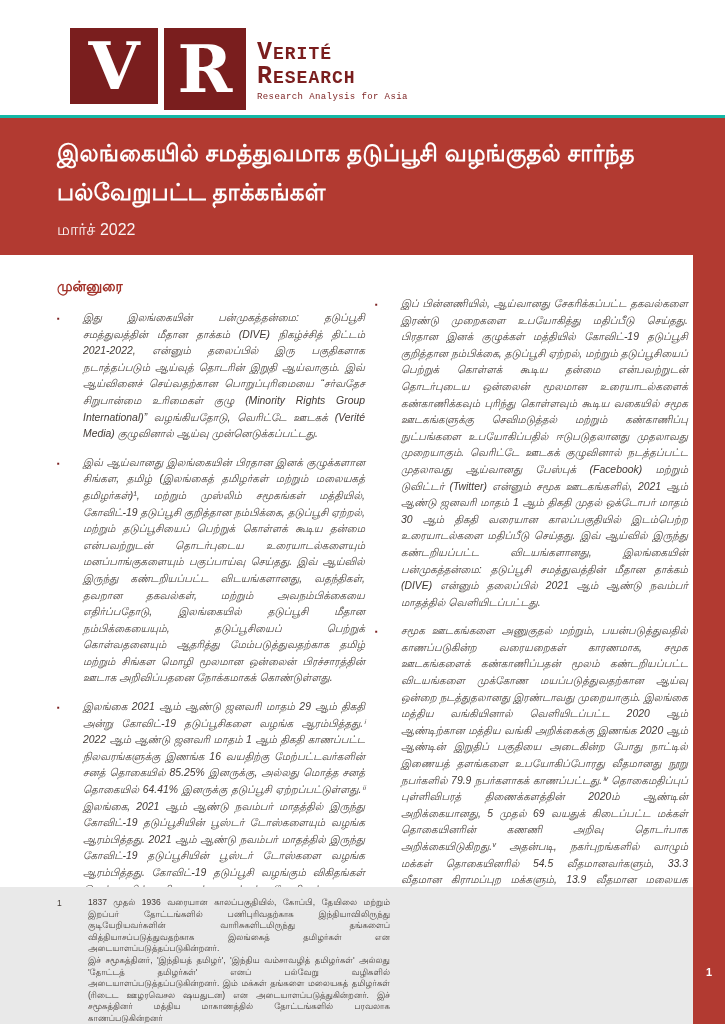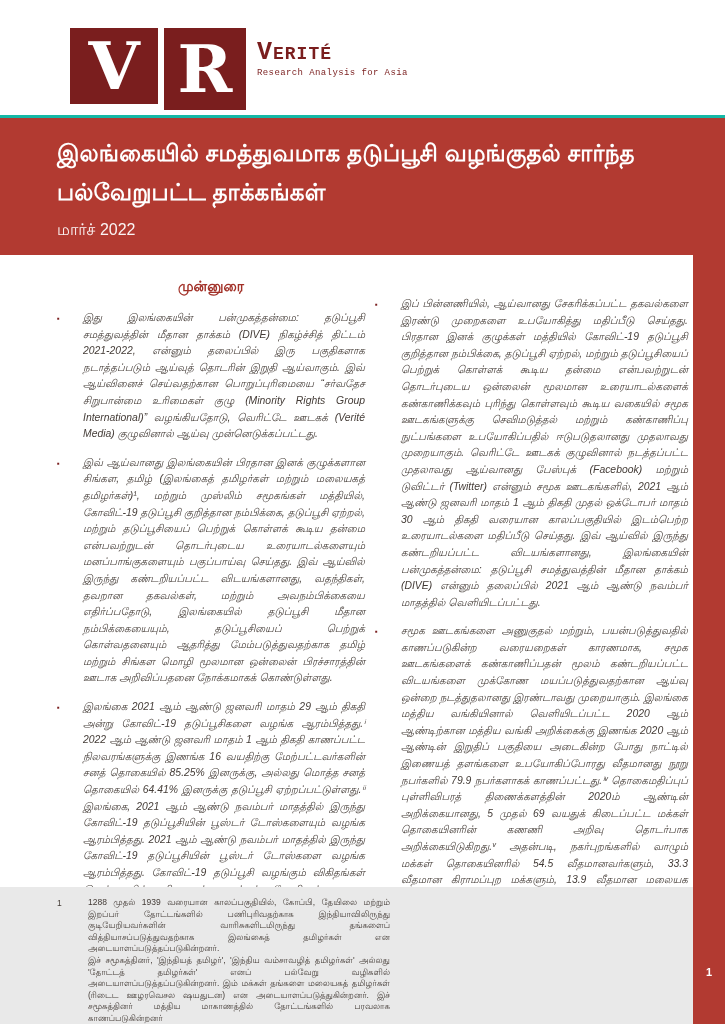--- a/index.html
+++ b/index.html
@@ -25,21 +25,21 @@
   
   .banner{position:absolute;top:115px;left:0;width:725px;height:140px;background:#b23a31;
     border-top:3px solid #14b8a6;box-sizing:border-box;color:#ffffff;padding:16px 40px 0 57px;}
   .banner-title{font-size:23px;font-weight:bold;line-height:39px;letter-spacing:0.2px;}
   .banner-date{font-size:16px;font-weight:normal;margin-top:9px;opacity:0.95;}
 
   
   .col{position:absolute;color:#443c37;}
   .col-left{top:278px;left:57px;width:308px;}
   .col-right{top:296px;left:375px;width:313px;}
-  .section-heading{color:#a23128;font-size:14px;font-weight:bold;margin:0 0 14px 0;text-align:center;}
+  .section-heading{color:#a23128;font-size:14px;font-weight:bold;margin:0 0 14px 0;}
   .bullet{display:flex;margin-bottom:12px;}
   .bullet-marker{flex:none;width:26px;font-size:8px;color:#7a1e1e;padding-top:4px;}
   .bullet-text{flex:1;font-size:10.4px;line-height:16.6px;text-align:justify;font-style:italic;}
 
   
   .footer{position:absolute;top:887px;left:0;width:693px;height:137px;background:#e9e9e9;}
   .footnote{display:flex;padding:10px 0 0 57px;color:#443c37;}
   .fn-num{flex:none;width:31px;font-size:8.5px;padding-top:1px;}
   .fn-body{width:302px;font-size:8.5px;line-height:11.6px;text-align:justify;}
   .fn-body p{margin:0;}
@@ -56,20 +56,21 @@
 
   <div class="logo">
     <div class="logo-box logo-box-v">
       <span>V</span>
     </div>
     <div class="logo-box logo-box-r">
       <span>R</span>
     </div>
     <div class="logo-text">
       <div class="logo-name">Verité</div>
+      <div class="logo-name">Research</div>
       <div class="logo-tagline">Research Analysis for Asia</div>
     </div>
   </div>
 
   <div class="banner">
     <div class="banner-title">
       <div>இலங்கையில் சமத்துவமாக தடுப்பூசி வழங்குதல் சார்ந்த</div>
       <div>பல்வேறுபட்ட தாக்கங்கள்</div>
     </div>
     <div class="banner-date">மார்ச் 2022</div>
@@ -100,21 +101,21 @@
     <div class="bullet">
       <span class="bullet-marker">▪</span>
       <span class="bullet-text">சமூக ஊடகங்களை அணுகுதல் மற்றும், பயன்படுத்துவதில் காணப்படுகின்ற வரையறைகள் காரணமாக, சமூக ஊடகங்களைக் கண்காணிப்பதன் மூலம் கண்டறியப்பட்ட விடயங்களை முக்கோண மயப்படுத்துவதற்கான ஆய்வு ஒன்றை நடத்துதலானது இரண்டாவது முறையாகும். இலங்கை மத்திய வங்கியினால் வெளியிடப்பட்ட 2020 ஆம் ஆண்டிற்கான மத்திய வங்கி அறிக்கைக்கு இணங்க 2020 ஆம் ஆண்டின் இறுதிப் பகுதியை அடைகின்ற போது நாட்டில் இணையத் தளங்களை உபயோகிப்போரது வீதமானது நூறு நபர்களில் 79.9 நபர்களாகக் காணப்பட்டது.ⁱᵛ தொகைமதிப்புப் புள்ளிவிபரத் திணைக்களத்தின் 2020ம் ஆண்டின் அறிக்கையானது, 5 முதல் 69 வயதுக் கிடைப்பட்ட மக்கள் தொகையினரின் கணணி அறிவு தொடர்பாக அறிக்கையிடுகிறது.ᵛ அதன்படி, நகர்புறங்களில் வாழும் மக்கள் தொகையினரில் 54.5 வீதமானவர்களும், 33.3 வீதமான கிராமப்புற மக்களும், 13.9 வீதமான மலையக மக்களும் இணைய வசதியினைப் பயன்படுத்துகின்றனர்.ᵛⁱ குறிப்பாக, மலையக மக்கள் மத்தியில் மலையகத் தமிழ் மக்கள் மிகக் குறைந்த அளவில் இணைய வசதியினைப் பயன்படுத்துகின்றனர். எனவே, இவ் ஆய்வானது சமூக ஊடகங்களை உபயோகிக்காதவர்கள்</span>
     </div>
   </div>
 
   <div class="footer">
     <div class="footnote">
       <span class="fn-num">1</span>
       <span class="fn-body">
-        <p>1288 முதல் 1939 வரையான காலப்பகுதியில், கோப்பி, தேயிலை மற்றும் இறப்பர் தோட்டங்களில் பணிபுரிவதற்காக இந்தியாவிலிருந்து குடியேறியவர்களின் வாரிசுகளிடமிருந்து தங்களைப் வித்தியாசப்படுத்துவதற்காக இலங்கைத் தமிழர்கள் என அடையாளப்படுத்தப்படுகின்றனர்.</p>
+        <p>1837 முதல் 1936 வரையான காலப்பகுதியில், கோப்பி, தேயிலை மற்றும் இறப்பர் தோட்டங்களில் பணிபுரிவதற்காக இந்தியாவிலிருந்து குடியேறியவர்களின் வாரிசுகளிடமிருந்து தங்களைப் வித்தியாசப்படுத்துவதற்காக இலங்கைத் தமிழர்கள் என அடையாளப்படுத்தப்படுகின்றனர்.</p>
         <p>இச் சமூகத்தினர், 'இந்தியத் தமிழர்', 'இந்திய வம்சாவழித் தமிழர்கள்' அல்லது 'தோட்டத் தமிழர்கள்' எனப் பல்வேறு வழிகளில் அடையாளப்படுத்தப்படுகின்றனர். இம் மக்கள் தங்களை மலையகத் தமிழர்கள் (ரிடைட ஊழரவெசல ஷயதுடன) என அடையாளப்படுத்துகின்றனர். இச் சமூகத்தினர் மத்திய மாகாணத்தில் தோட்டங்களில் பரவலாக காணப்படுகின்றனர்</p>
       </span>
     </div>
   </div>
 
   <div class="page-num">1</div>
 
 </div>
 
 </body></html>

